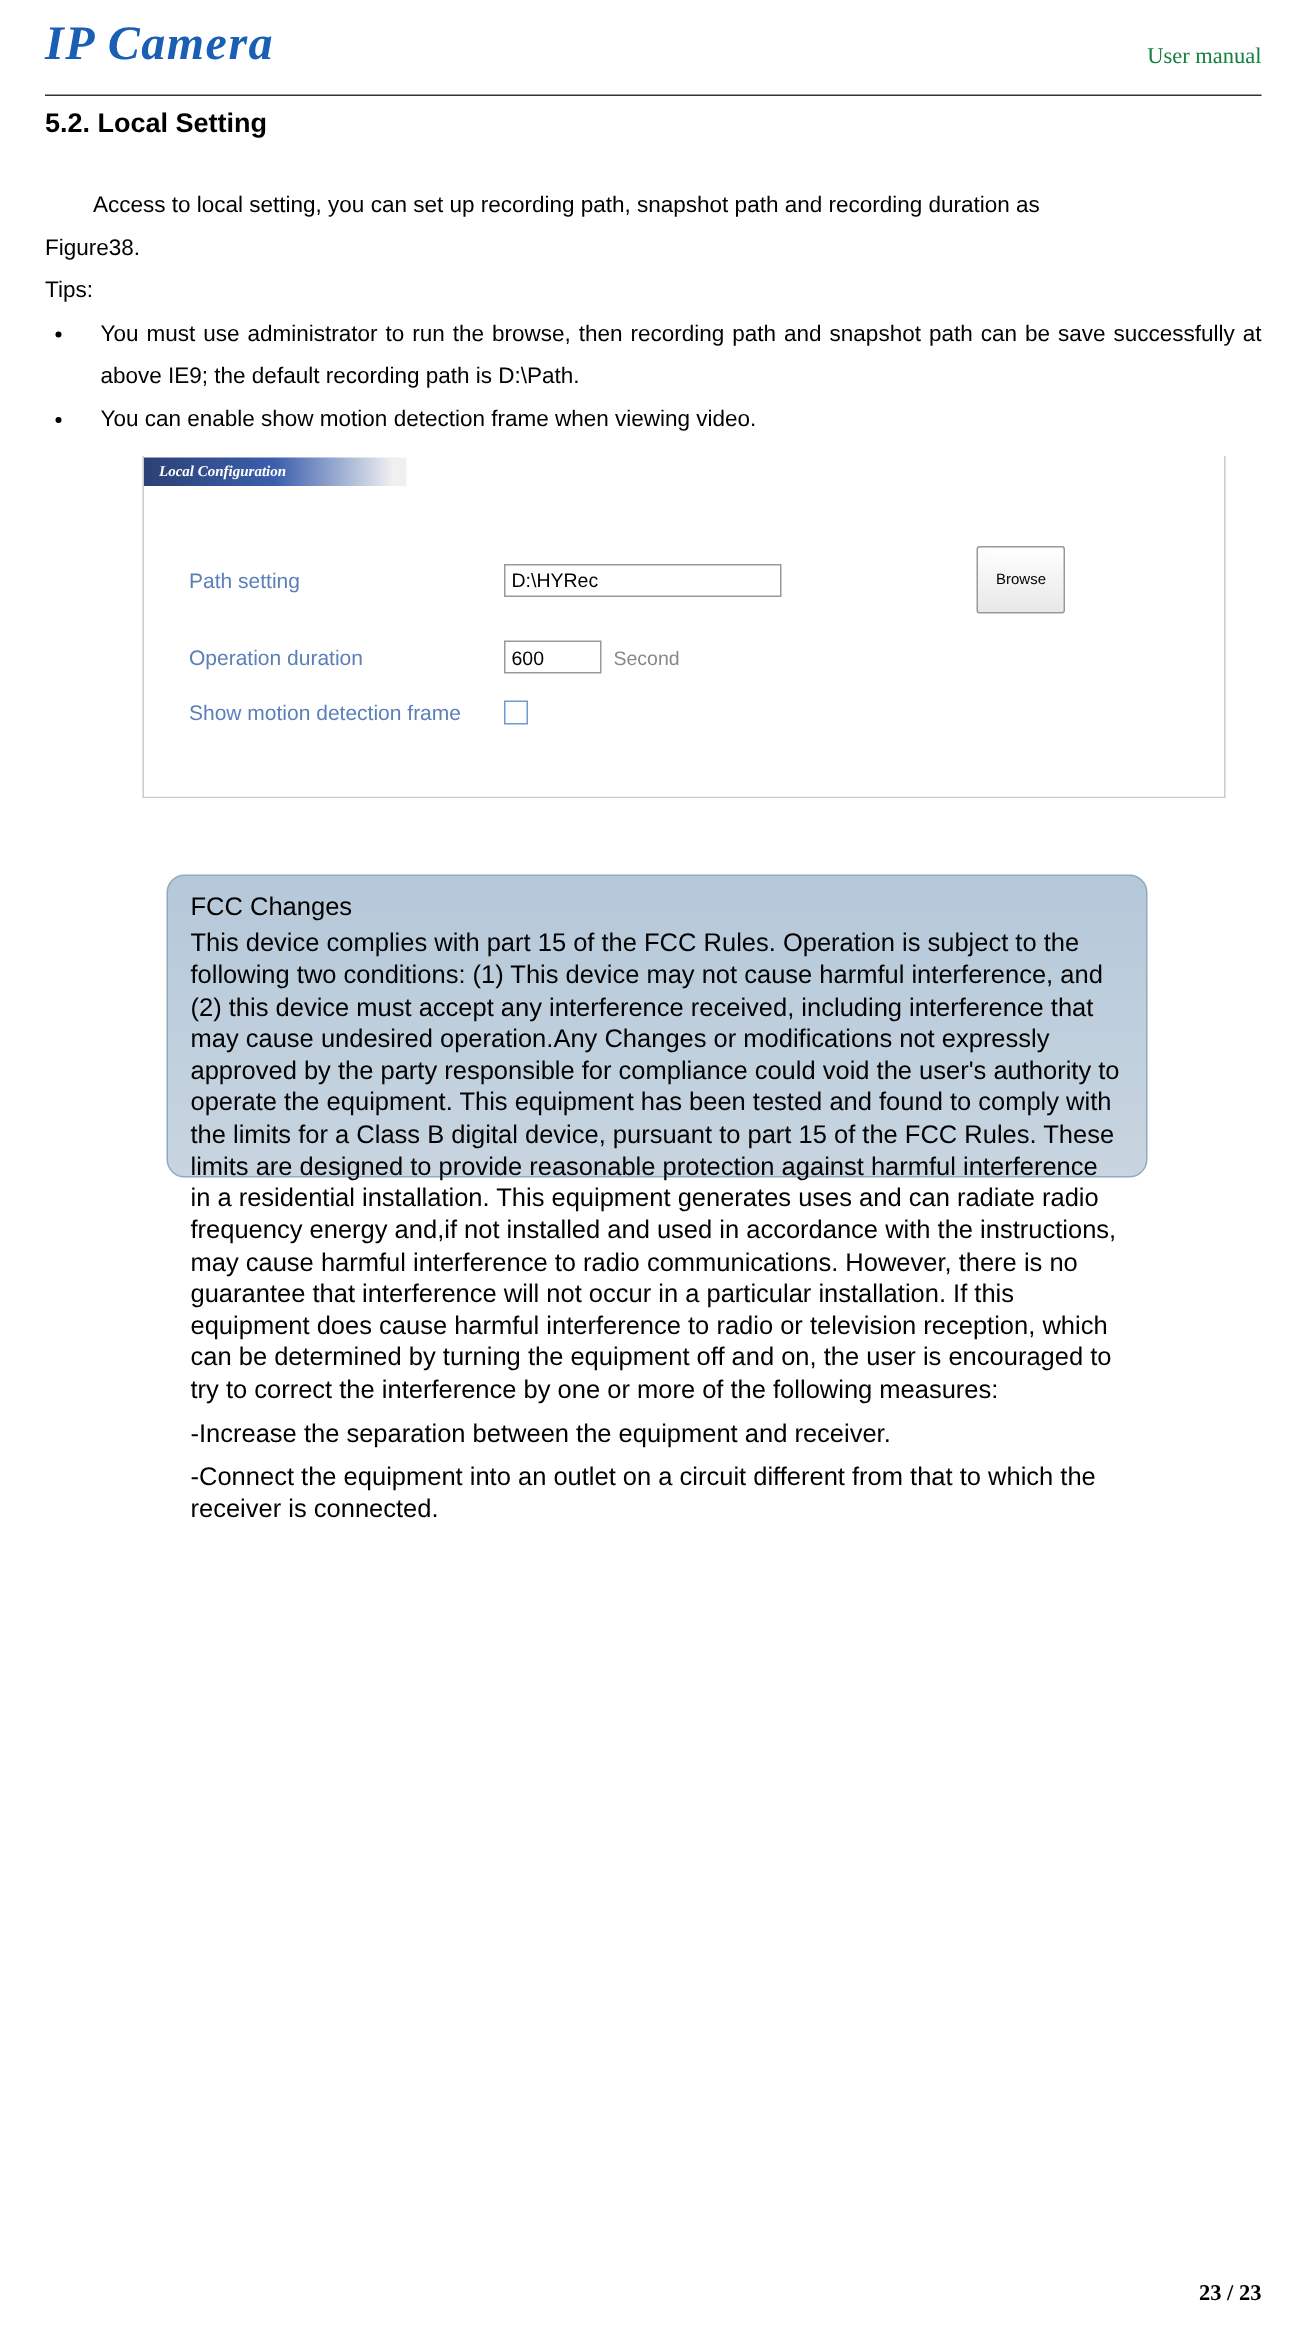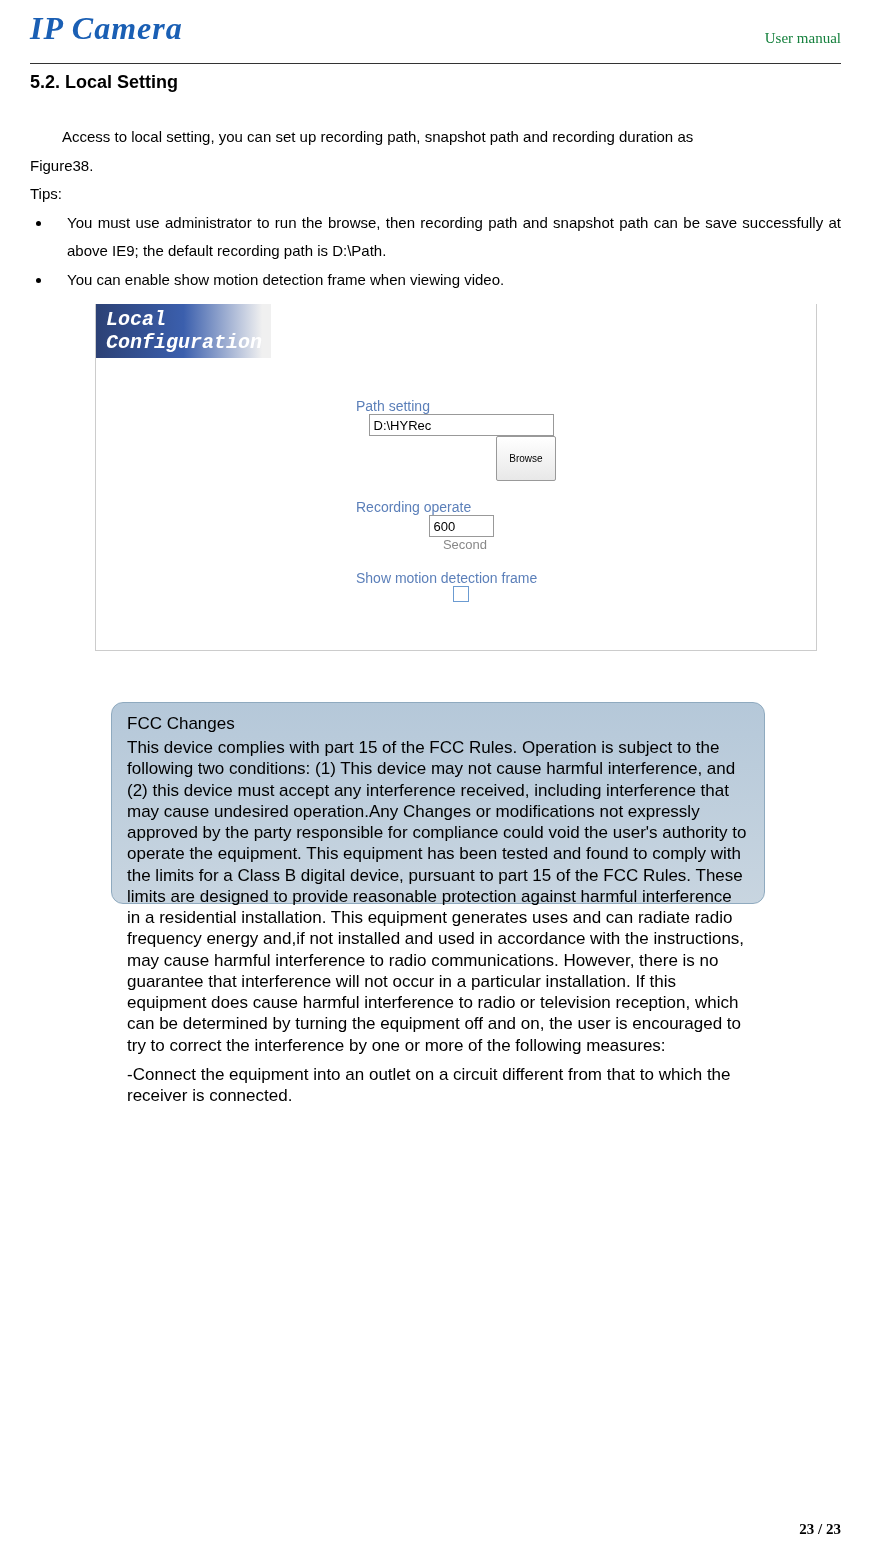--- a/index.html
+++ b/index.html
@@ -66,38 +66,37 @@
     .screenshot-box {
       margin: 10px 0 0 65px;
       width: 720px;
       border: 1px solid #ccc;
       border-top: none;
     }
     .config-header {
       background: #3b5998;
       background: linear-gradient(to right, #2c4175, #3b5fad 50%, #f0f0f0 95%);
       color: white;
-      font-family: Liberation Mono, monospace;
-      font-size: 20px;
+      font-family: Liberation Serif, serif;
+      font-size: 10px;
       font-weight: bold;
       font-style: italic;
       padding: 4px 10px;
       display: inline-block;
       width: 155px;
     }
     .config-body {
       padding: 40px 20px 30px 30px;
       background: white;
     }
     .config-row {
       display: flex;
       align-items: center;
       margin-bottom: 18px;
       font-size: 14px;
-      flex-direction: column;
     }
     .config-label {
       width: 210px;
       color: #5b7fb9;
     }
     .config-input {
       border: 1px solid #999;
       padding: 2px 4px;
       font-size: 13px;
       height: 16px;
@@ -195,31 +194,32 @@
 
 <div class="screenshot-box">
   <div class="config-header">Local Configuration</div>
   <div class="config-body">
     <div class="config-row">
       <span class="config-label">Path setting</span>
       <input class="config-input path" value="D:\HYRec" style="">
       <button class="browse-btn">Browse</button>
     </div>
     <div class="config-row">
-      <span class="config-label">Recording operate</span>
+      <span class="config-label">Operation duration</span>
       <input class="config-input duration" value="600" style="">
       <span class="unit">Second</span>
     </div>
     <div class="config-row">
       <span class="config-label">Show motion detection frame</span>
       <div class="checkbox"></div>
     </div>
   </div>
 </div>
 
 <div class="fcc-box">
   <div class="fcc-top-bg"></div>
   <p class="fcc-title">FCC Changes</p>
   <p class="fcc-text">This device complies with part 15 of the FCC Rules. Operation is subject to the following two conditions: (1) This device may not cause harmful interference, and (2) this device must accept any interference received, including interference that may cause undesired operation.Any Changes or modifications not expressly approved by the party responsible for compliance could void the user's authority to operate the equipment. This equipment has been tested and found to comply with the limits for a Class B digital device, pursuant to part 15 of the FCC Rules. These limits are designed to provide reasonable protection against harmful interference in a residential installation. This equipment generates uses and can radiate radio frequency energy and,if not installed and used in accordance with the instructions, may cause harmful interference to radio communications. However, there is no guarantee that interference will not occur in a particular installation. If this equipment does cause harmful interference to radio or television reception, which can be determined by turning the equipment off and on, the user is encouraged to try to correct the interference by one or more of the following measures:</p>
+  <p class="fcc-item">-Increase the separation between the equipment and receiver.</p>
   <p class="fcc-item">-Connect the equipment into an outlet on a circuit different from that to which the receiver is connected.</p>
 </div>
 
 <div class="footer">23 / 23</div>
 
 </body></html>

